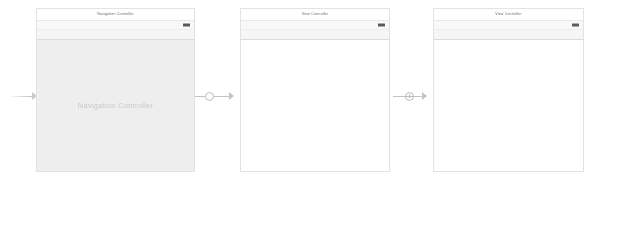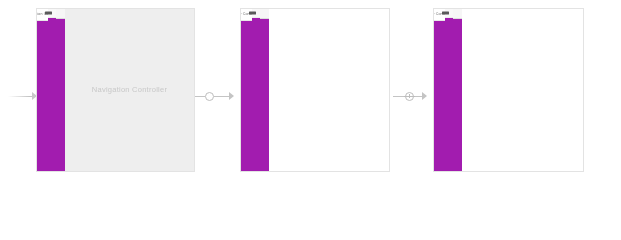--- a/index.html
+++ b/index.html
@@ -20,23 +20,24 @@
     position: relative;
     width: 621px;
     height: 190px;
     background: #ffffff;
   }
 
   
   .scene {
     position: absolute;
     box-sizing: border-box;
-    background: #a21caf;
+    background: #c4b5fd;
     border: 1px solid #e3e3e3;
     display: flex;
+    flex-direction: column;
   }
 
   .scene-titlebar {
     height: 11px;
     flex: 0 0 11px;
     background: #ffffff;
     border-bottom: 1px solid #e8e8e8;
     display: flex;
     align-items: center;
     justify-content: center;

